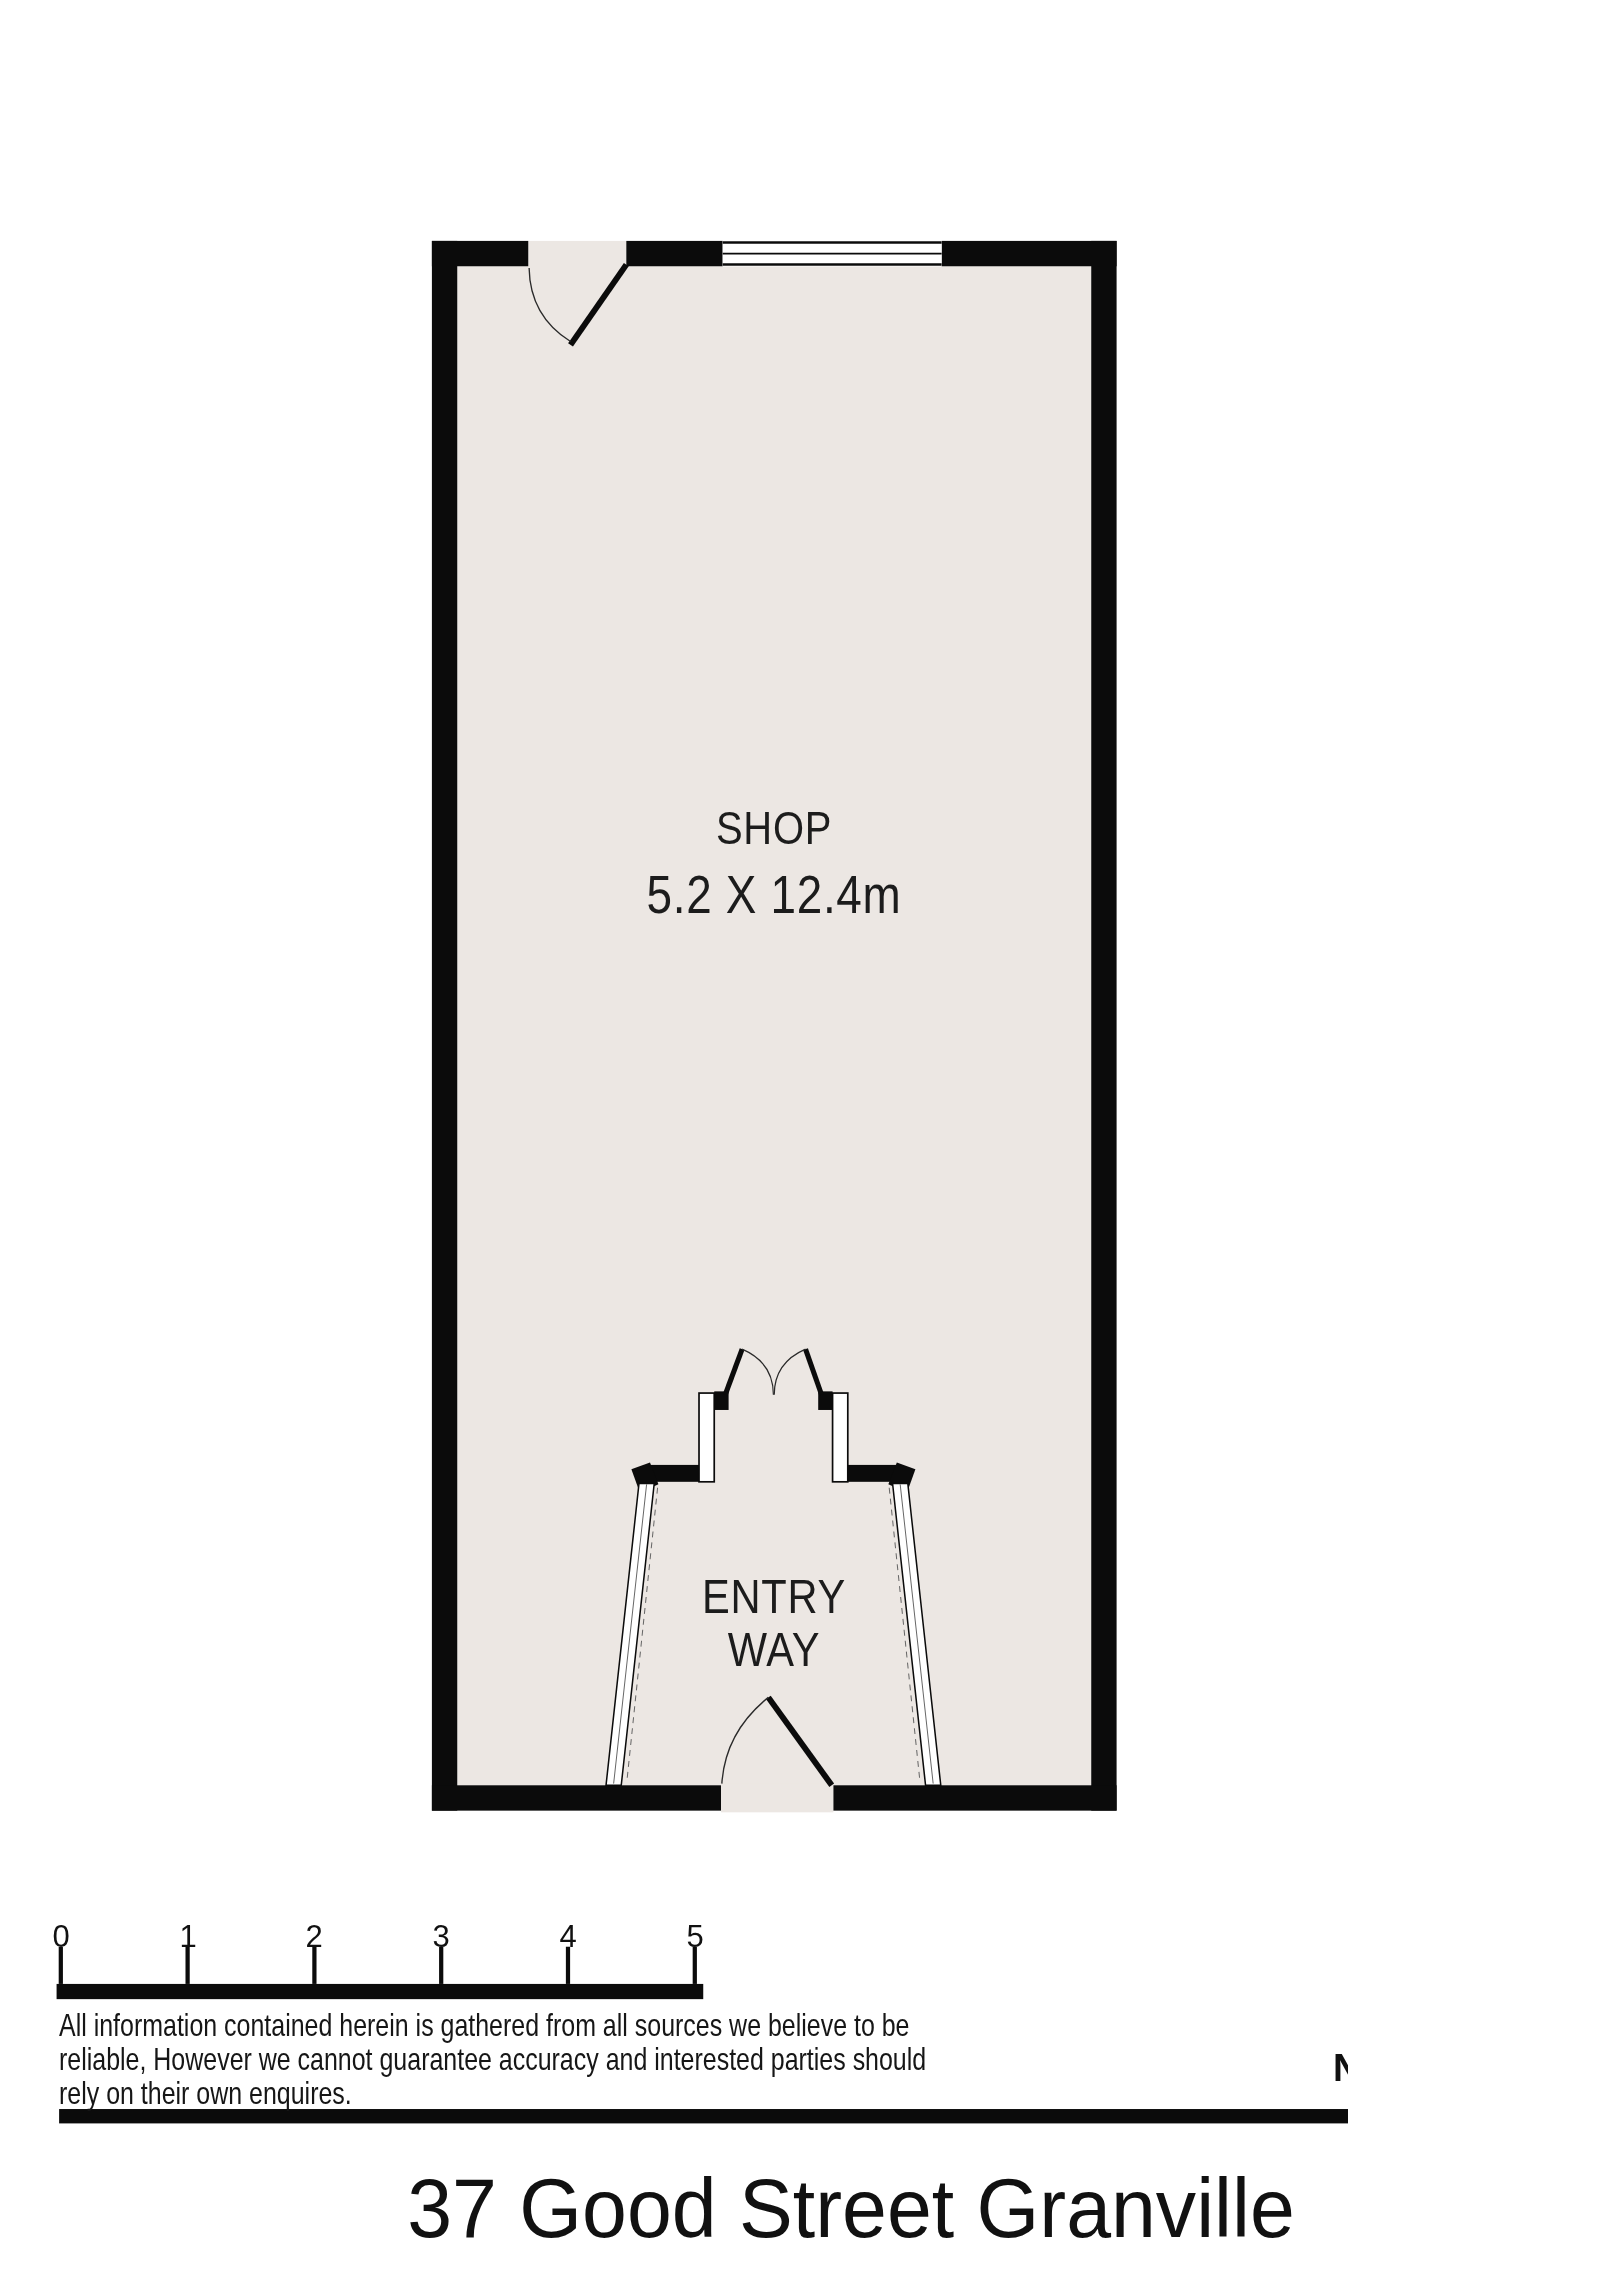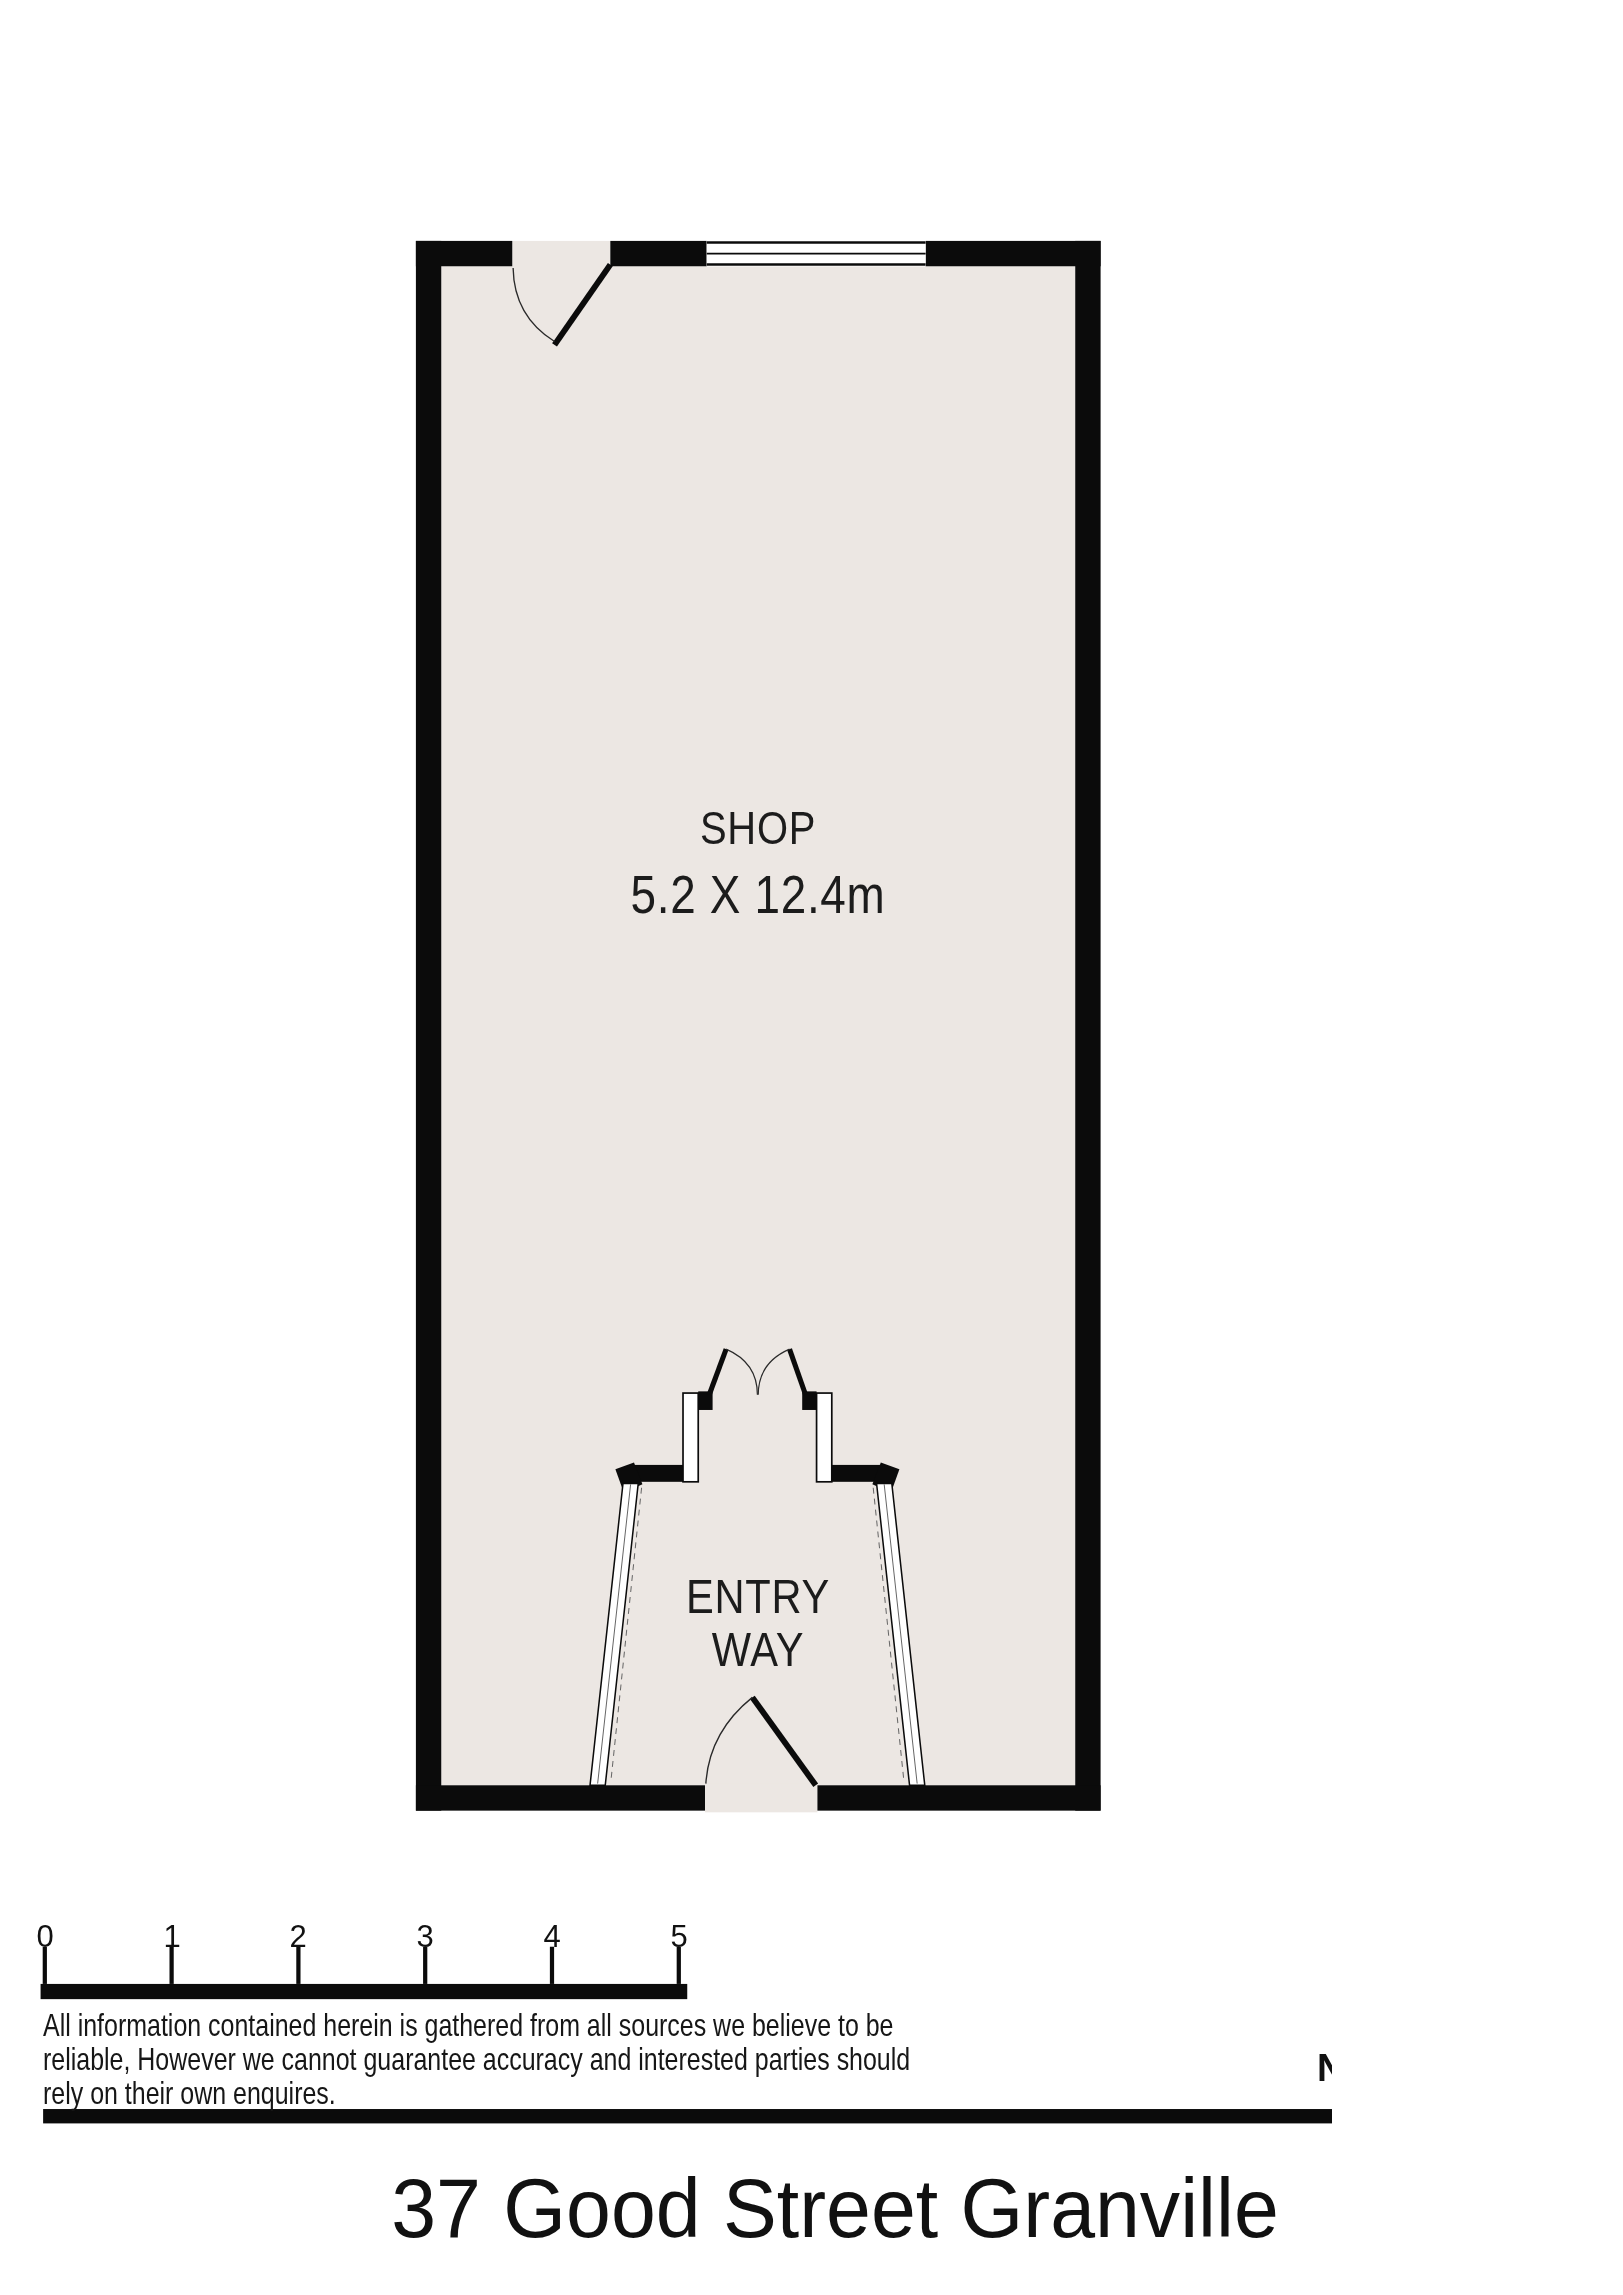--- a/index.html
+++ b/index.html
@@ -2,20 +2,21 @@
 <html style="font-size:13.5px"><head>
 <meta charset="utf-8">
 <style>
   html,body{margin:0;padding:0;background:#fff;}
   .page{
     position:relative;
     width:1332px;height:2295px;
     background:#ffffff;
     overflow:hidden;
     font-family:"Liberation Sans",sans-serif;
+    margin-left:16px;
   }
   .plan-svg{position:absolute;left:0;top:0;width:1623px;height:2295px;}
   .lbl{
     position:absolute;
     color:#1c1c1c;
     line-height:1;
     white-space:nowrap;
   }
   .room-lbl{
     transform:translateX(-50%) scaleX(0.85);

